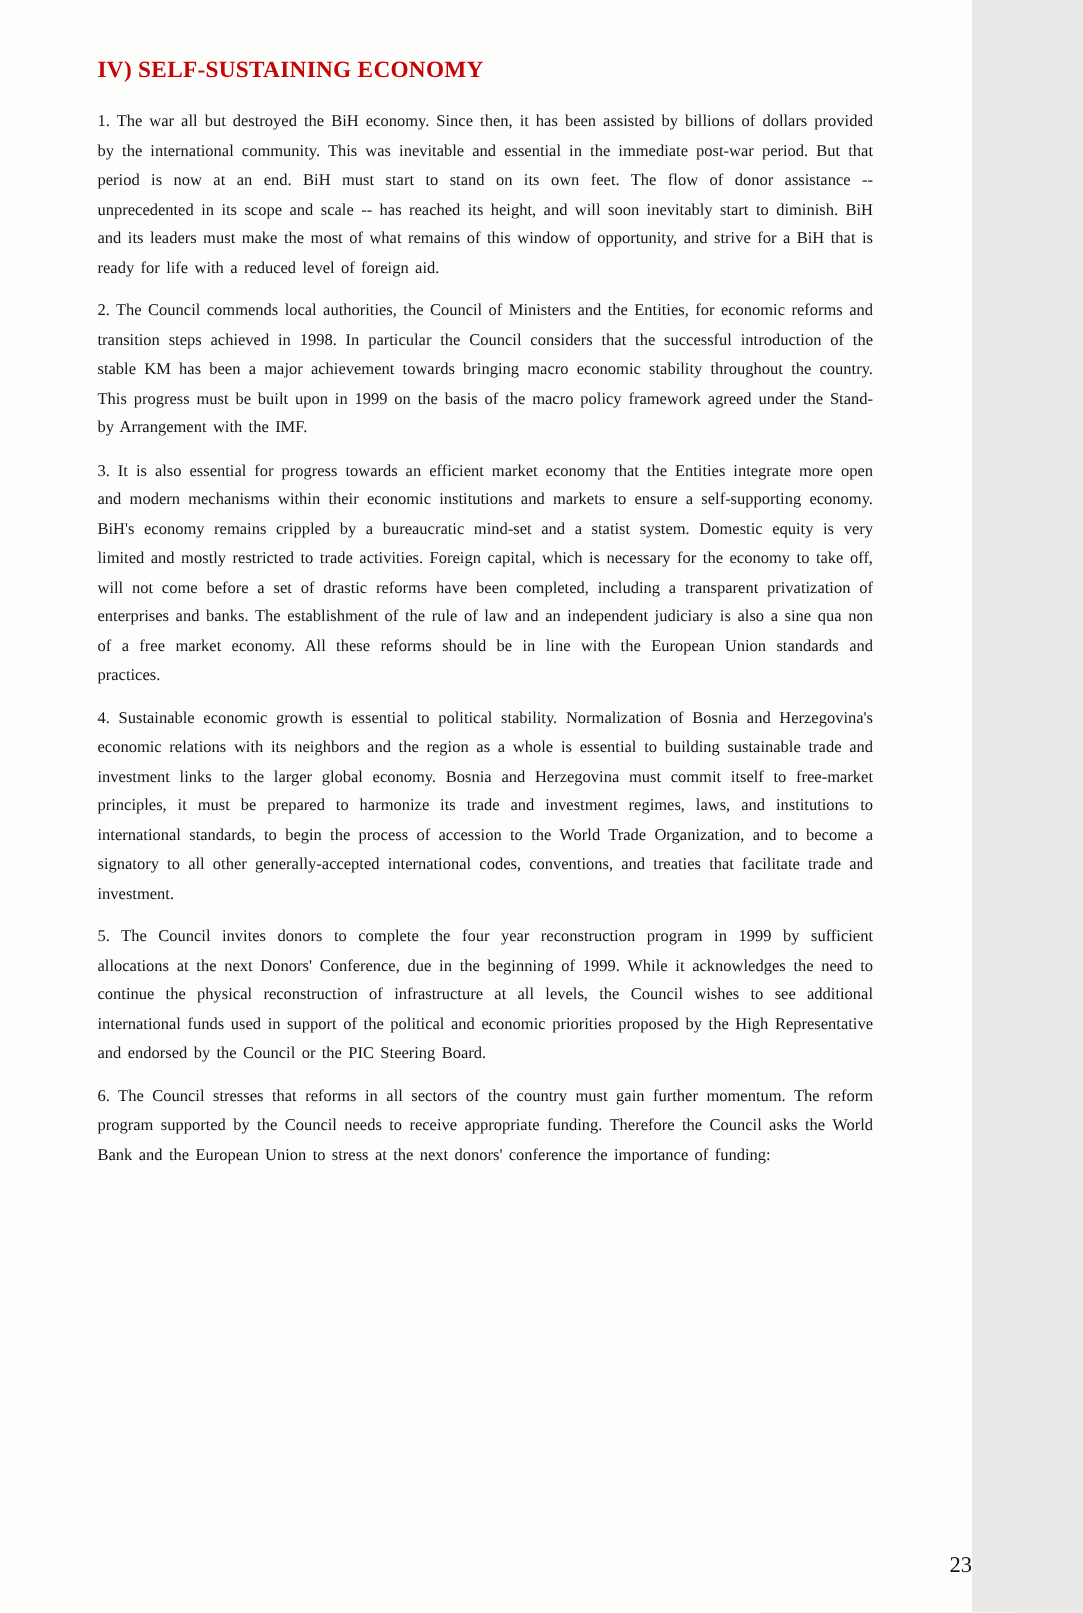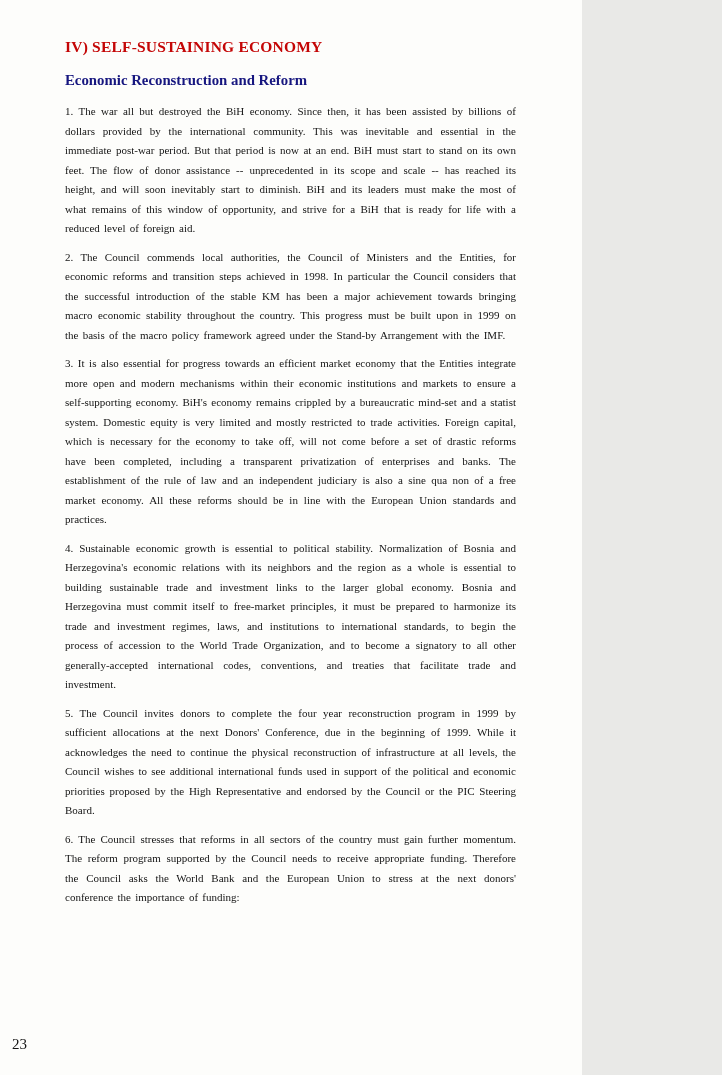--- a/index.html
+++ b/index.html
@@ -7,21 +7,21 @@
     padding: 0;
   }
   body {
     width: 722px;
     height: 1075px;
     background: #e9e9e7;
     font-family: "Liberation Serif", "DejaVu Serif", serif;
   }
   .page {
     position: relative;
-    width: 582px;
+    width: 648px;
     height: 1075px;
     box-sizing: border-box;
     background: #fdfdfb;
     padding: 38px 66px 0 65px;
     color: #141414;
     overflow: hidden;
   }
   .doc-title {
     color: #c40606;
     font-weight: bold;
@@ -40,34 +40,33 @@
     line-height: 19.5px;
     text-align: justify;
     margin: 0 0 9px 0;
     word-spacing: 1.5px;
   }
   .page-number {
     position: absolute;
     left: 0;
     right: 0;
     bottom: 22px;
-    text-align: left;
+    text-align: right;
     font-size: 15px;
     color: #141414;
     padding-left: 12px;
   }
 </style>
 </head>
 <body>
 
 <div class="page">
 
   <h1 class="doc-title">IV) SELF-SUSTAINING ECONOMY</h1>
 
-  <h2 class="section-heading">Economic Reconstruction and Reform</h2>
 
   <p class="para">1. The war all but destroyed the BiH economy. Since then, it has been assisted by billions of dollars provided by the international community. This was inevitable and essential in the immediate post-war period. But that period is now at an end. BiH must start to stand on its own feet. The flow of donor assistance -- unprecedented in its scope and scale -- has reached its height, and will soon inevitably start to diminish. BiH and its leaders must make the most of what remains of this window of opportunity, and strive for a BiH that is ready for life with a reduced level of foreign aid.</p>
 
   <p class="para">2. The Council commends local authorities, the Council of Ministers and the Entities, for economic reforms and transition steps achieved in 1998. In particular the Council considers that the successful introduction of the stable KM has been a major achievement towards bringing macro economic stability throughout the country. This progress must be built upon in 1999 on the basis of the macro policy framework agreed under the Stand-by Arrangement with the IMF.</p>
 
   <p class="para">3. It is also essential for progress towards an efficient market economy that the Entities integrate more open and modern mechanisms within their economic institutions and markets to ensure a self-supporting economy. BiH's economy remains crippled by a bureaucratic mind-set and a statist system. Domestic equity is very limited and mostly restricted to trade activities. Foreign capital, which is necessary for the economy to take off, will not come before a set of drastic reforms have been completed, including a transparent privatization of enterprises and banks. The establishment of the rule of law and an independent judiciary is also a sine qua non of a free market economy. All these reforms should be in line with the European Union standards and practices.</p>
 
   <p class="para">4. Sustainable economic growth is essential to political stability. Normalization of Bosnia and Herzegovina's economic relations with its neighbors and the region as a whole is essential to building sustainable trade and investment links to the larger global economy. Bosnia and Herzegovina must commit itself to free-market principles, it must be prepared to harmonize its trade and investment regimes, laws, and institutions to international standards, to begin the process of accession to the World Trade Organization, and to become a signatory to all other generally-accepted international codes, conventions, and treaties that facilitate trade and investment.</p>
 
 

